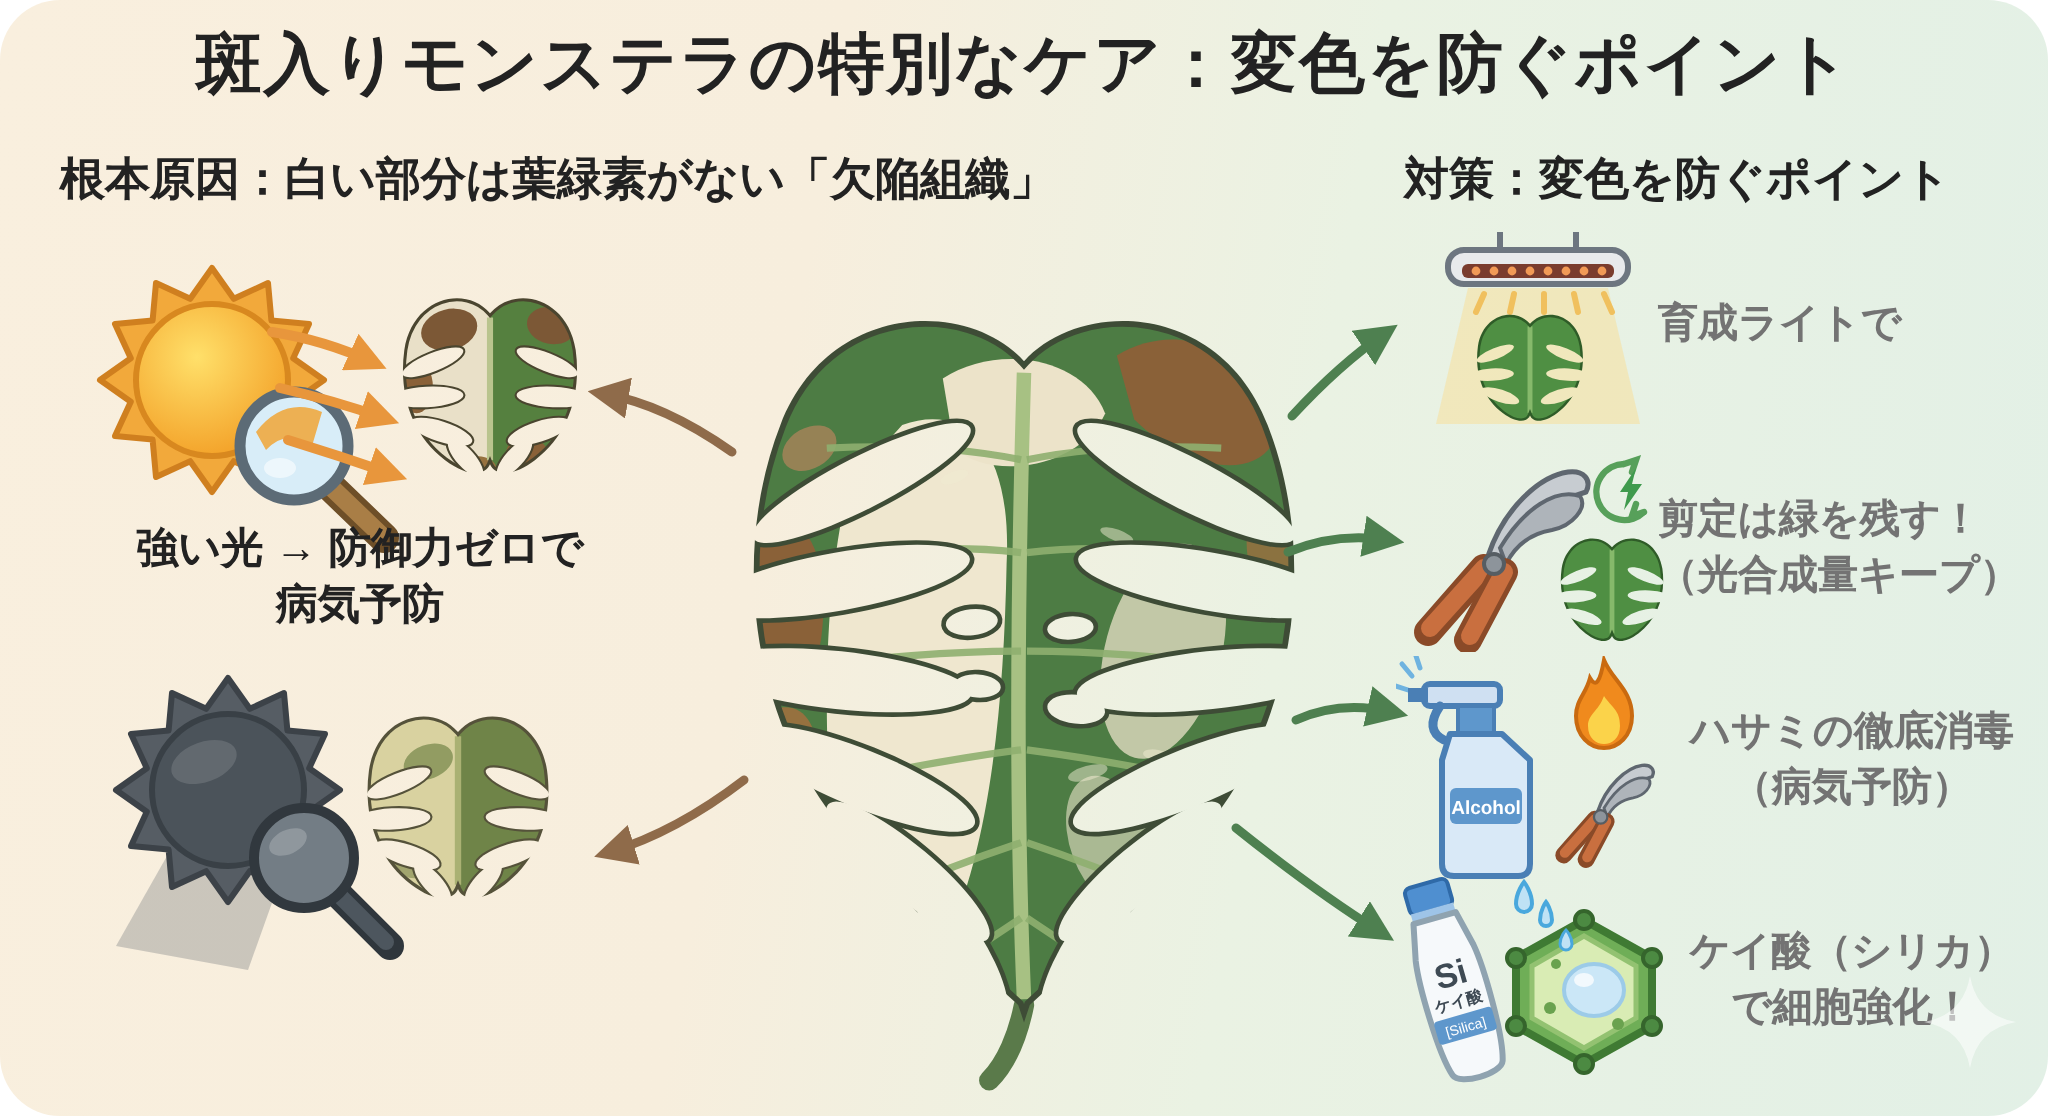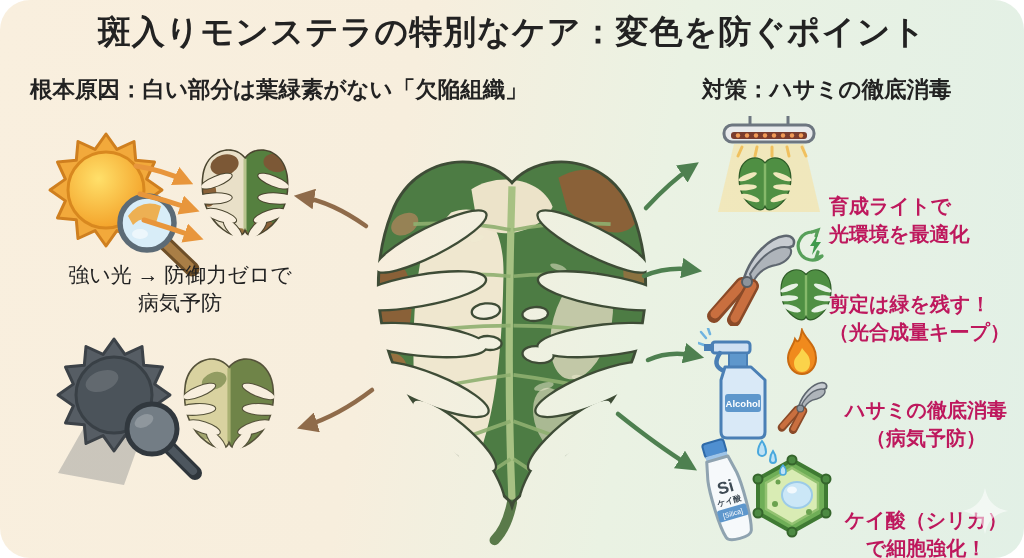--- a/index.html
+++ b/index.html
@@ -6,41 +6,41 @@
   .frame{position:relative;width:1024px;height:558px;background:#ffffff;overflow:hidden;
          font-family:"Liberation Sans","DejaVu Sans",sans-serif;}
   .canvas{position:absolute;inset:0;border-radius:30px;
           background:linear-gradient(100deg,#f9efde 0%,#f7eedd 38%,#eaf2e3 62%,#e2f0e6 100%);}
   .abs{position:absolute;}
   .title{top:10px;left:0;right:0;text-align:center;font-size:33px;font-weight:800;
          color:#222222;letter-spacing:1px;}
   .heading{font-size:22.5px;font-weight:800;color:#222222;white-space:nowrap;}
   .h-left{left:30px;top:74px;}
   .h-right{left:702px;top:74px;}
-  .ltext{font-weight:400;color:#222222;text-align:center;line-height:1.34;}
+  .ltext{font-weight:700;color:#222222;text-align:center;line-height:1.34;}
   .ltext1{left:28px;top:261px;width:304px;font-size:21px;}
   .ltext2{left:6px;top:484px;width:344px;font-size:20px;}
-  .rtext{font-weight:800;color:#be185d;font-size:20px;line-height:1.42;margin-top:44px;}
+  .rtext{font-weight:800;color:#737373;font-size:20px;line-height:1.42;}
   .rtext1{left:829px;top:148px;width:196px;text-align:left;}
   .rtext2{left:829px;top:246px;width:200px;text-align:left;}
   .rtext3{left:824px;top:352px;width:204px;text-align:center;}
   .rtext4{left:824px;top:462px;width:204px;text-align:center;}
   svg{display:block;}
   .overlay{pointer-events:none;}
 </style>
 </head>
 <body>
 
 <div class="frame">
   <div class="canvas abs"></div>
 
   <div class="abs heading h-left">根本原因：白い部分は葉緑素がない「欠陥組織」</div>
 
   <div class="abs title">斑入りモンステラの特別なケア：変色を防ぐポイント</div>
-  <div class="abs heading h-right">対策：ハサミの徹底消毒</div>
+  <div class="abs heading h-right">対策：変色を防ぐポイント</div>
 
   <svg class="abs" style="left:44px;top:128px;" width="160" height="150" viewBox="0 0 160 150">
     <defs>
       <radialGradient id="sungrad" cx="40%" cy="35%" r="75%">
         <stop offset="0%" stop-color="#ffe06a"></stop>
           <stop offset="100%" stop-color="#f29b22"></stop>
       </radialGradient>
     </defs>
     <polygon points="118,62 102.6,72.9 110.5,90 91.7,91.7 90,110.5 72.9,102.6 62,118 51.1,102.6 34,110.5 32.3,91.7 13.5,90 21.4,72.9 6,62 21.4,51.1 13.5,34 32.3,32.3 34,13.5 51.1,21.4 62,6 72.9,21.4 90,13.5 91.7,32.3 110.5,34 102.6,51.1" fill="#f2a93b" stroke="#cf7f1f" stroke-width="3" stroke-linejoin="round"></polygon>
     <circle cx="62" cy="62" r="38" fill="url(#sungrad)" stroke="#d8881f" stroke-width="3"></circle>
@@ -257,21 +257,20 @@
       <line x1="90" y1="33" x2="94" y2="42"></line>
     </g>
     <g mask="url(#m-g1)">
       <path d="M50,16 C38,2 12,8 8,34 C5,56 12,76 28,88 C40,97 48,95 50,90 C52,95 60,97 72,88 C88,76 95,56 92,34 C88,8 62,2 50,16 Z" fill="#4f8f43" transform="translate(22,38) scale(0.62)"></path>
       <path d="M50,18 L50,88" stroke="#86b96b" stroke-width="4" fill="none" transform="translate(22,38) scale(0.62)"></path>
       <path d="M50,16 C38,2 12,8 8,34 C5,56 12,76 28,88 C40,97 48,95 50,90 C52,95 60,97 72,88 C88,76 95,56 92,34 C88,8 62,2 50,16 Z" fill="none" stroke="#2f5c28" stroke-width="4" transform="translate(22,38) scale(0.62)"></path>
     </g>
   </svg>
   <div class="abs rtext rtext1">
     <div>育成ライトで</div>
-    <div>光環境を最適化</div>
   </div>
 
   <svg class="abs" style="left:700px;top:224px;" width="132" height="102" viewBox="0 0 132 102">
     <defs>
       <mask id="m-g2">
         <path d="M50,16 C38,2 12,8 8,34 C5,56 12,76 28,88 C40,97 48,95 50,90 C52,95 60,97 72,88 C88,76 95,56 92,34 C88,8 62,2 50,16 Z" fill="#fff" transform="translate(76,40) scale(0.6)"></path>
         <g fill="#000" transform="translate(76,40) scale(0.6)">
           <ellipse cx="22" cy="40" rx="16" ry="4.5" transform="rotate(-22 22 40)"></ellipse>
           <ellipse cx="19" cy="57" rx="18" ry="5" transform="rotate(-3 19 57)"></ellipse>
           <ellipse cx="26" cy="74" rx="16" ry="5" transform="rotate(18 26 74)"></ellipse>

